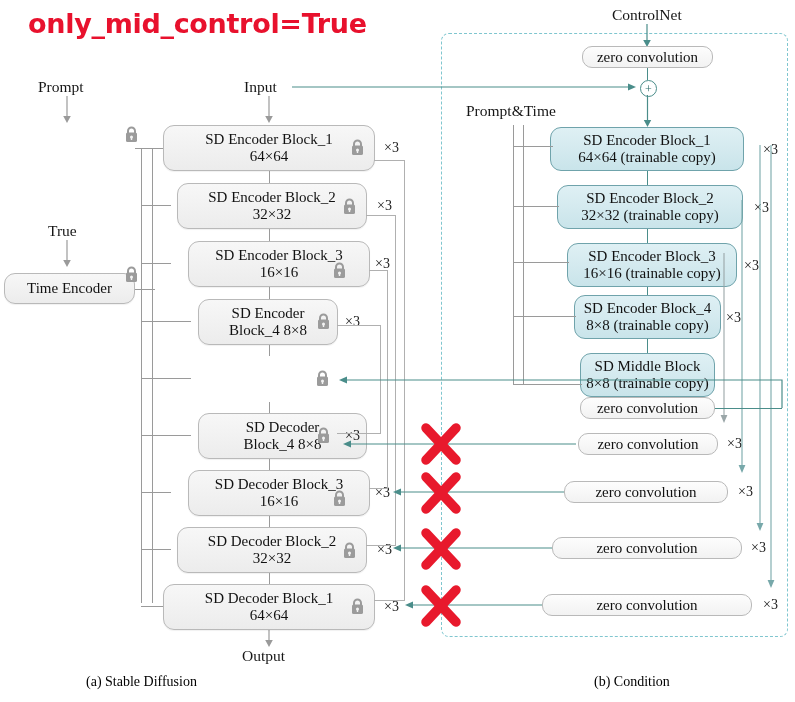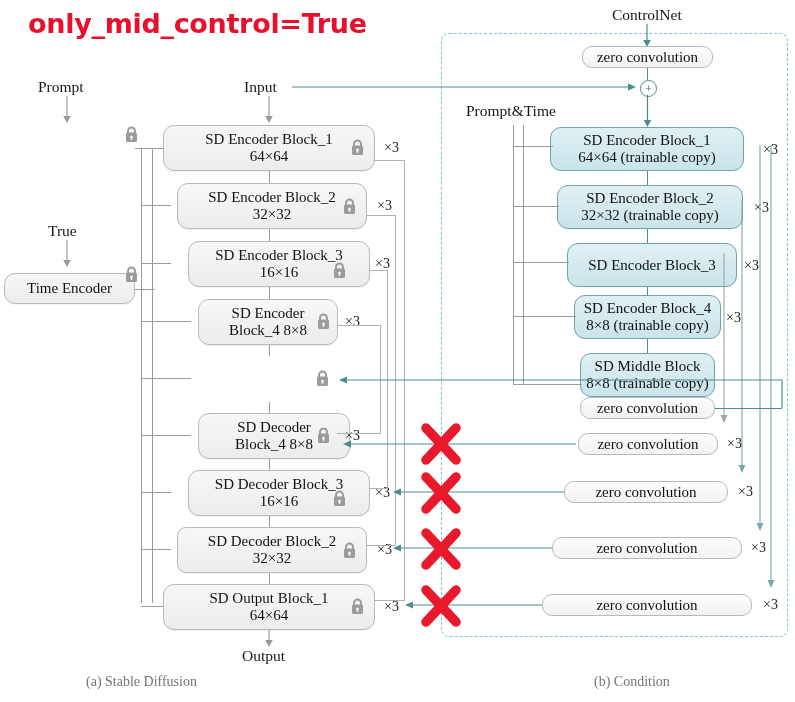--- a/index.html
+++ b/index.html
@@ -11,21 +11,21 @@
   
   .title{
     left:28px; top:8px;
     font-family:"DejaVu Sans",sans-serif;
     font-weight:bold; font-size:27px; color:#e8112d;
     letter-spacing:-0.3px; white-space:nowrap;
   }
 
   
   .lbl{font-family:"Liberation Serif",serif;font-size:15.5px;color:#161616;white-space:nowrap;}
-  .caption{font-family:"Liberation Serif",serif;font-size:14px;color:#737373;white-space:nowrap;}
+  .caption{font-family:"Liberation Serif",serif;font-size:14px;color:#000000;white-space:nowrap;}
   .mult{font-family:"Liberation Serif",serif;font-size:14px;color:#1a1a1a;white-space:nowrap;}
 
   
   .block{
     box-sizing:border-box;
     border:1px solid #b9b9b9;
     border-radius:11px;
     background:linear-gradient(180deg,#f7f7f7 0%,#ececec 100%);
     display:flex;flex-direction:column;align-items:center;justify-content:center;
     font-family:"Liberation Serif",serif;
@@ -219,21 +219,21 @@
   </svg>
   <div class="abs mult" style="left:345px;top:314px;">×3</div>
 
   <svg class="abs lock" style="left:315px;top:370px;" viewBox="0 0 15 17">
     <path d="M4 7 V5 a3.5 3.5 0 0 1 7 0 V7" fill="none" stroke="#9b9b9b" stroke-width="2"></path>
     <rect x="2" y="6.5" width="11" height="9.5" rx="1.6" fill="#9b9b9b"></rect>
     <circle cx="7.5" cy="11" r="1.5" fill="#f2f2f2"></circle>
       <rect x="6.8" y="11" width="1.4" height="3" fill="#f2f2f2"></rect>
   </svg>
 
-  <div class="abs block" style="left:198px;top:413px;width:152px;height:46px;">
+  <div class="abs block" style="left:198px;top:413px;width:169px;height:46px;">
     <div class="l1">SD Decoder</div>
     <div class="l2">Block_4 8×8</div>
   </div>
   <svg class="abs lock" style="left:316px;top:427px;" viewBox="0 0 15 17">
     <path d="M4 7 V5 a3.5 3.5 0 0 1 7 0 V7" fill="none" stroke="#9b9b9b" stroke-width="2"></path>
     <rect x="2" y="6.5" width="11" height="9.5" rx="1.6" fill="#9b9b9b"></rect>
     <circle cx="7.5" cy="11" r="1.5" fill="#f2f2f2"></circle>
       <rect x="6.8" y="11" width="1.4" height="3" fill="#f2f2f2"></rect>
   </svg>
   <div class="abs mult" style="left:345px;top:428px;">×3</div>
@@ -243,34 +243,34 @@
     <div class="l2">16×16</div>
   </div>
   <svg class="abs lock" style="left:332px;top:490px;" viewBox="0 0 15 17">
     <path d="M4 7 V5 a3.5 3.5 0 0 1 7 0 V7" fill="none" stroke="#9b9b9b" stroke-width="2"></path>
     <rect x="2" y="6.5" width="11" height="9.5" rx="1.6" fill="#9b9b9b"></rect>
     <circle cx="7.5" cy="11" r="1.5" fill="#f2f2f2"></circle>
       <rect x="6.8" y="11" width="1.4" height="3" fill="#f2f2f2"></rect>
   </svg>
   <div class="abs mult" style="left:375px;top:485px;">×3</div>
 
-  <div class="abs block" style="left:177px;top:527px;width:190px;height:46px;border-radius:9px;">
+  <div class="abs block" style="left:177px;top:527px;width:190px;height:46px;">
     <div class="l1">SD Decoder Block_2</div>
     <div class="l2">32×32</div>
   </div>
   <svg class="abs lock" style="left:342px;top:542px;" viewBox="0 0 15 17">
     <path d="M4 7 V5 a3.5 3.5 0 0 1 7 0 V7" fill="none" stroke="#9b9b9b" stroke-width="2"></path>
     <rect x="2" y="6.5" width="11" height="9.5" rx="1.6" fill="#9b9b9b"></rect>
     <circle cx="7.5" cy="11" r="1.5" fill="#f2f2f2"></circle>
       <rect x="6.8" y="11" width="1.4" height="3" fill="#f2f2f2"></rect>
   </svg>
   <div class="abs mult" style="left:377px;top:542px;">×3</div>
 
   <div class="abs block" style="left:163px;top:584px;width:212px;height:46px;">
-    <div class="l1">SD Output Block_1</div>
+    <div class="l1">SD Decoder Block_1</div>
     <div class="l2">64×64</div>
   </div>
   <svg class="abs lock" style="left:350px;top:598px;" viewBox="0 0 15 17">
     <path d="M4 7 V5 a3.5 3.5 0 0 1 7 0 V7" fill="none" stroke="#9b9b9b" stroke-width="2"></path>
     <rect x="2" y="6.5" width="11" height="9.5" rx="1.6" fill="#9b9b9b"></rect>
     <circle cx="7.5" cy="11" r="1.5" fill="#f2f2f2"></circle>
       <rect x="6.8" y="11" width="1.4" height="3" fill="#f2f2f2"></rect>
   </svg>
   <div class="abs mult" style="left:384px;top:599px;">×3</div>
 
@@ -308,20 +308,21 @@
   <div class="abs mult" style="left:763px;top:142px;">×3</div>
 
   <div class="abs cblock" style="left:557px;top:185px;width:186px;height:44px;">
     <div class="l1">SD Encoder Block_2</div>
     <div class="l2">32×32 (trainable copy)</div>
   </div>
   <div class="abs mult" style="left:754px;top:200px;">×3</div>
 
   <div class="abs cblock" style="left:567px;top:243px;width:170px;height:44px;">
     <div class="l1">SD Encoder Block_3</div>
+    <div class="l2">16×16 (trainable copy)</div>
   </div>
   <div class="abs mult" style="left:744px;top:258px;">×3</div>
 
   <div class="abs cblock" style="left:574px;top:295px;width:147px;height:44px;">
     <div class="l1">SD Encoder Block_4</div>
     <div class="l2">8×8 (trainable copy)</div>
   </div>
   <div class="abs mult" style="left:726px;top:310px;">×3</div>
 
   <div class="abs zconv" style="left:580px;top:397px;width:135px;height:22px;">

